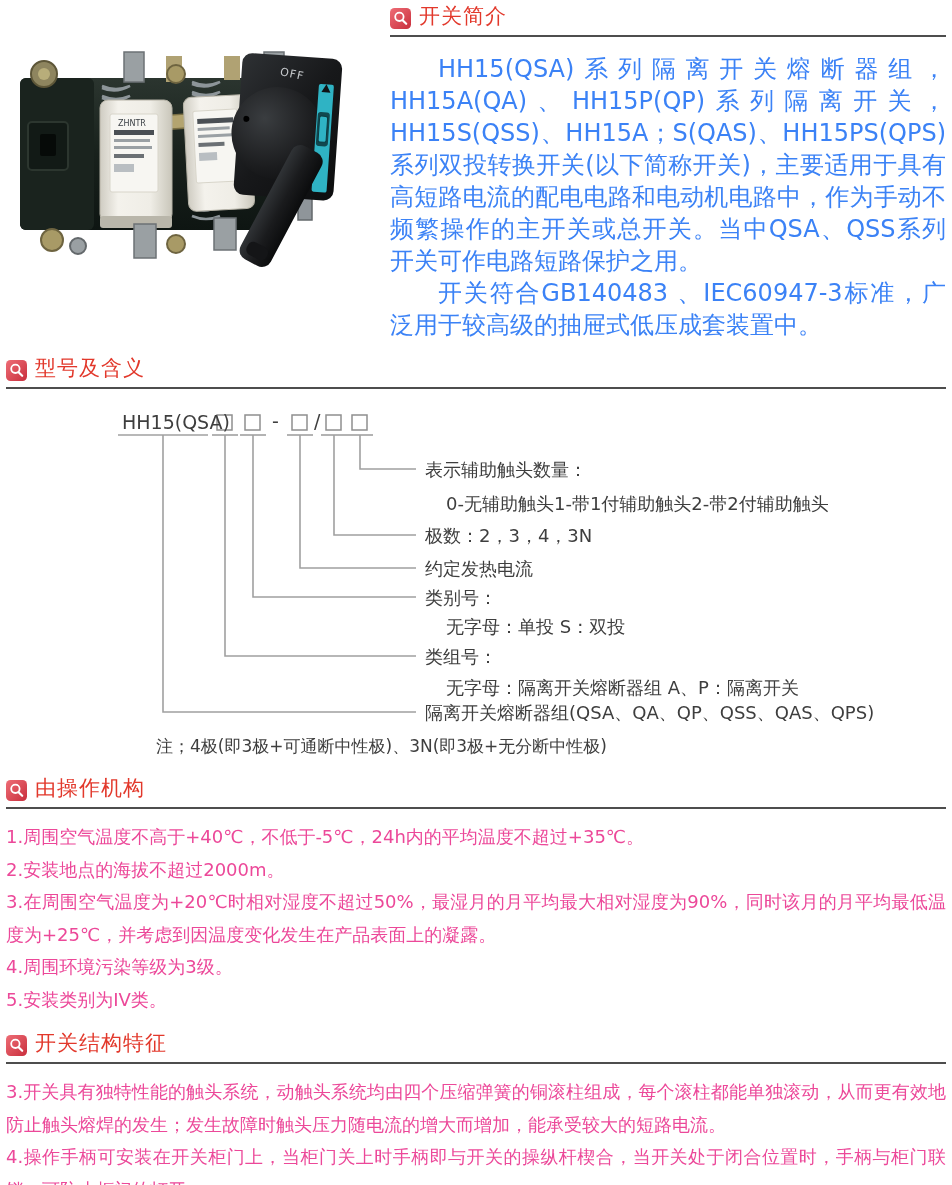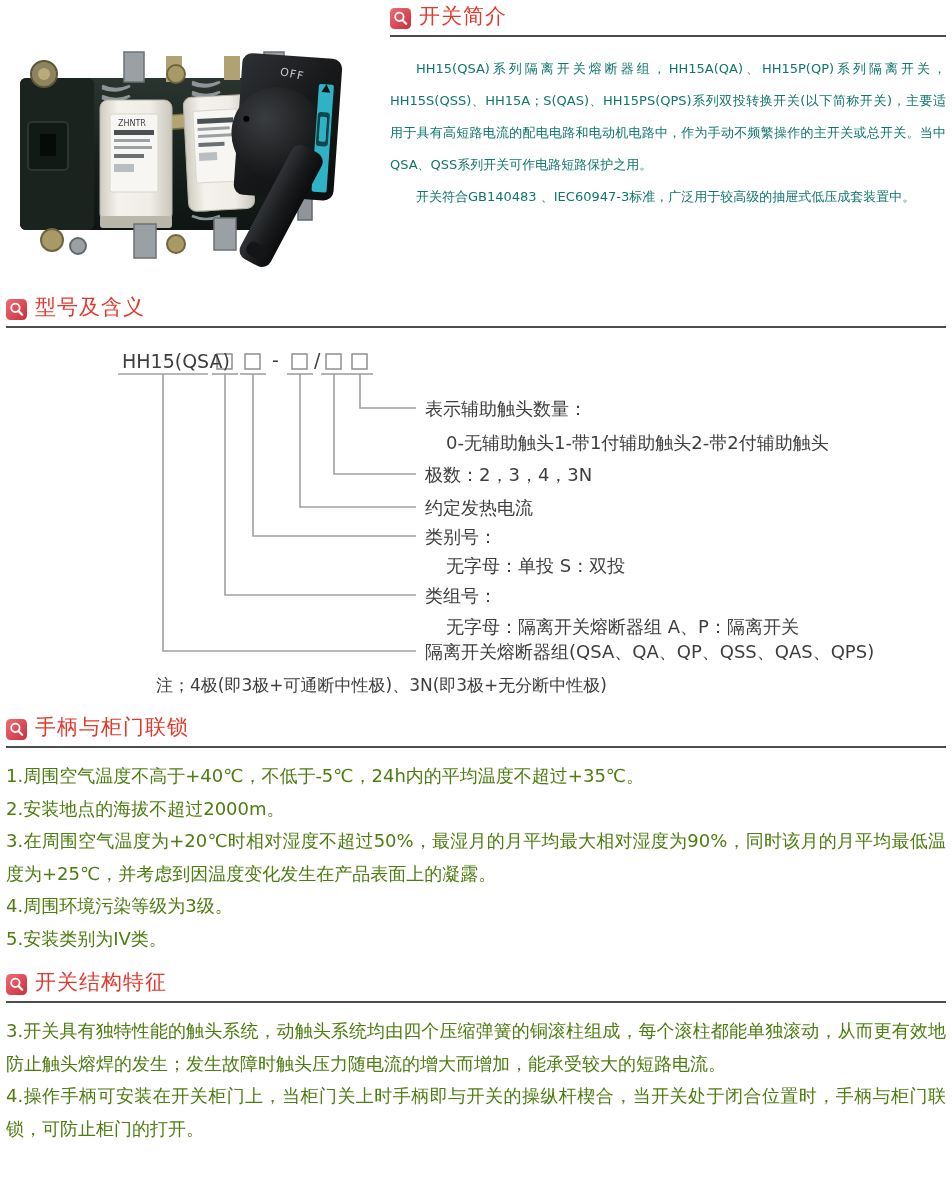--- a/index.html
+++ b/index.html
@@ -22,34 +22,34 @@
   .mag-icon { width: 21px; height: 21px; flex: 0 0 21px; display: inline-block; }
   .rule { height: 2px; background: #4d4d4d; margin-top: 6px; }
 
   
   .top-row { display: flex; width: 100%; }
   .photo-col { width: 384px; flex: 0 0 384px; padding-top: 26px; }
   .intro-col { flex: 1; padding-top: 3px; }
   .intro-col .rule { margin-right: 0; }
   .intro-text { margin-top: 16px; }
   .intro-text p {
-    font-size: 13px; line-height: 32px; text-align: justify;
-    text-indent: 2em; color: #0f766e;
+    font-size: 24px; line-height: 32px; text-align: justify;
+    text-indent: 2em; color: #3b82f6;
   }
 
   
   .model-section { margin-top: 14px; }
   .diagram-wrap { position: relative; width: 940px; height: 358px; margin-top: 18px; }
   .diagram-wrap svg { position: absolute; left: 0; top: 0; }
   .diagram-wrap svg text { fill: #3e3e3e; font-family: "DejaVu Sans", "Liberation Sans", sans-serif; }
 
   
   .list-section { margin-top: 14px; }
   .item-list { margin-top: 12px; }
-  .item-list p { font-size: 18px; line-height: 32.5px; text-align: justify; color: #4d7c0f; }
+  .item-list p { font-size: 18px; line-height: 32.5px; text-align: justify; color: #ec4899; }
 
   .cond-section { margin-top: 10px; }
 </style>
 </head>
 <body>
 
 <div class="page">
 
   <div class="top-row">
 
@@ -261,21 +261,21 @@
               <linearGradient id="mg3" x1="0" y1="0" x2="1" y2="1">
             <stop offset="0" stop-color="#ee6d76"></stop>
                 <stop offset="1" stop-color="#c92f3d"></stop>
           </linearGradient>
             </defs>
           <rect x="0" y="0" width="21" height="21" rx="4.5" fill="url(#mg3)"></rect>
           <circle cx="9.4" cy="8.8" r="4.2" fill="none" stroke="#ffffff" stroke-width="1.8"></circle>
           <line x1="12.6" y1="12.2" x2="16.2" y2="15.8" stroke="#ffffff" stroke-width="2.2" stroke-linecap="round"></line>
         </svg>
       </span>
-      <span class="title">手柄与柜门联锁</span>
+      <span class="title">由操作机构</span>
     </div>
     <div class="rule"></div>
     <div class="item-list">
       <p>1.周围空气温度不高于+40℃，不低于-5℃，24h内的平均温度不超过+35℃。</p>
       <p>2.安装地点的海拔不超过2000m。</p>
       <p>3.在周围空气温度为+20℃时相对湿度不超过50%，最湿月的月平均最大相对湿度为90%，同时该月的月平均最低温度为+25℃，并考虑到因温度变化发生在产品表面上的凝露。</p>
       <p>4.周围环境污染等级为3级。</p>
       <p>5.安装类别为IV类。</p>
     </div>
   </div>

